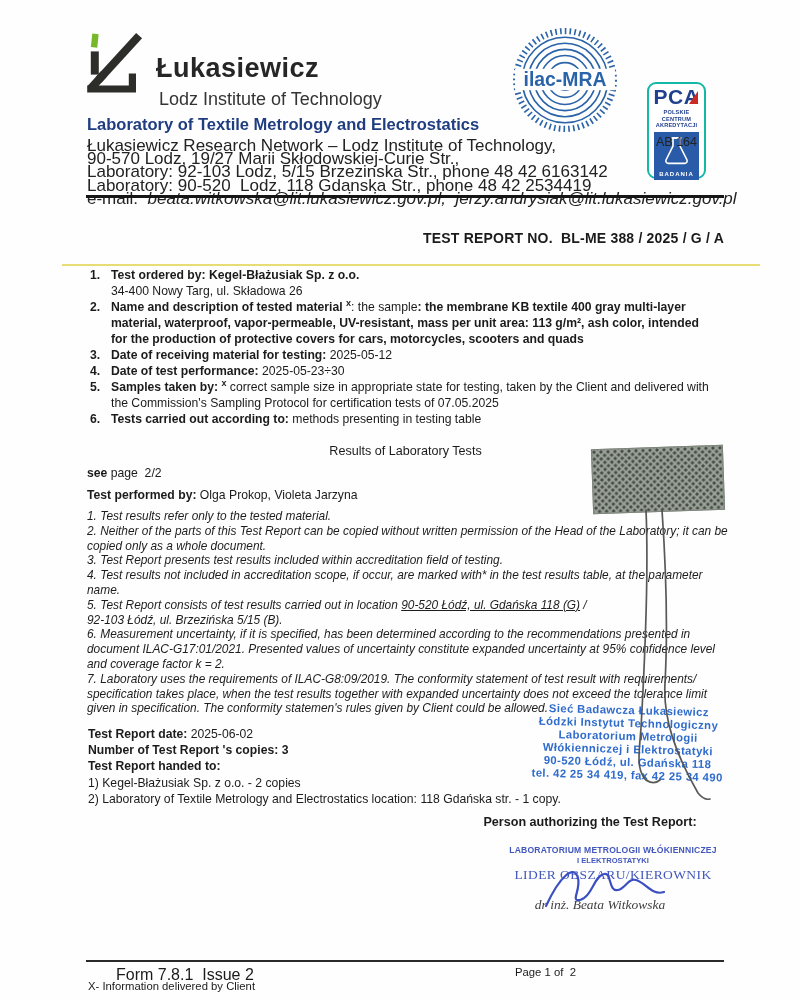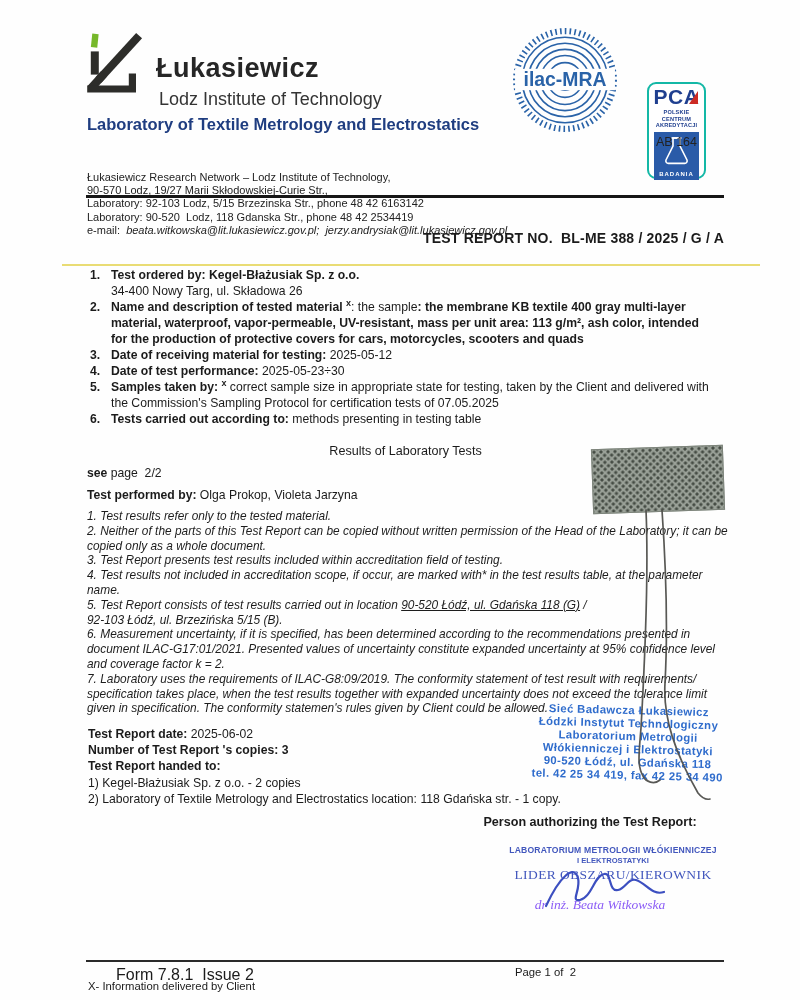--- a/index.html
+++ b/index.html
@@ -10,21 +10,21 @@
   .it{font-style:italic;}
   .u{text-decoration:underline;}
   .pre{white-space:pre-wrap;}
   sup{font-size:9px;line-height:0;font-weight:bold;}
 
   
   .logo-svg{left:86px;top:32px;width:64px;height:66px;}
   .brand{left:156px;top:53px;font-size:27px;font-weight:bold;color:#262626;letter-spacing:.5px;}
   .brand-sub{left:159px;top:89px;font-size:18px;color:#343434;}
   .lab-title{left:87px;top:115px;font-size:16.5px;font-weight:bold;color:#1f3d80;}
-  .addr{left:87px;top:139px;font-size:11px;line-height:13.2px;color:#222;margin-top:32px;}
+  .addr{left:87px;top:139px;font-size:17px;line-height:13.2px;color:#222;}
   .rule{left:86px;top:195px;width:638px;height:3px;background:#161616;}
 
   .ilac-svg{left:512px;top:27px;width:106px;height:106px;}
   .pca-badge{left:647px;top:34px;width:59px;height:97px;border:2px solid #14b8a6;border-radius:9px;
              background:#fff;box-sizing:border-box;text-align:center;margin-top:48px;}
   .pca-word{position:relative;margin-top:2px;font-size:21px;line-height:22px;font-weight:bold;color:#1f3f8f;letter-spacing:.5px;}
   .pca-red{position:absolute;right:6px;top:5px;width:0;height:0;border-left:9px solid transparent;border-bottom:13px solid #cc2b24;}
   .pca-org{font-size:5.6px;line-height:6.6px;font-weight:bold;color:#1f3f8f;letter-spacing:.2px;margin-top:1px;}
   .pca-square{position:relative;margin:3px auto 0;width:45px;height:48px;background:#2a5ba8;}
   .pca-flask{position:absolute;left:8px;top:4px;}
@@ -62,21 +62,21 @@
   .report-info{left:88px;top:726px;font-size:12.2px;line-height:16.2px;}
 
   .person-auth{left:450px;top:815px;width:280px;text-align:center;font-weight:bold;font-size:12.6px;}
 
   .auth-stamp{left:497px;top:845px;width:232px;text-align:center;color:#4257bd;}
   .auth-stamp-l1{font-size:8.6px;font-weight:bold;letter-spacing:.2px;}
   .auth-stamp-l2{font-size:7.6px;font-weight:bold;margin-top:1px;}
   .auth-stamp-l3{font-family:"Liberation Serif",serif;font-size:13.5px;letter-spacing:.4px;margin-top:2px;}
   .signature-svg{left:540px;top:866px;width:130px;height:46px;z-index:4;}
   .signer{left:480px;top:897px;width:240px;text-align:center;font-family:"Liberation Serif",serif;
-          font-style:italic;font-size:13.5px;color:#8b5cf6;}
+          font-style:italic;font-size:13.5px;color:#404040;}
 
   
   .footer-rule{left:86px;top:960px;width:638px;height:2px;background:#2a2a2a;}
   .footer-form{left:96px;top:966px;font-size:16px;padding-left:20px;}
   .footer-page{left:515px;top:966px;font-size:11.3px;}
   .footer-note{left:88px;top:980px;font-size:11.3px;}
 </style>
 </head>
 <body>
 

